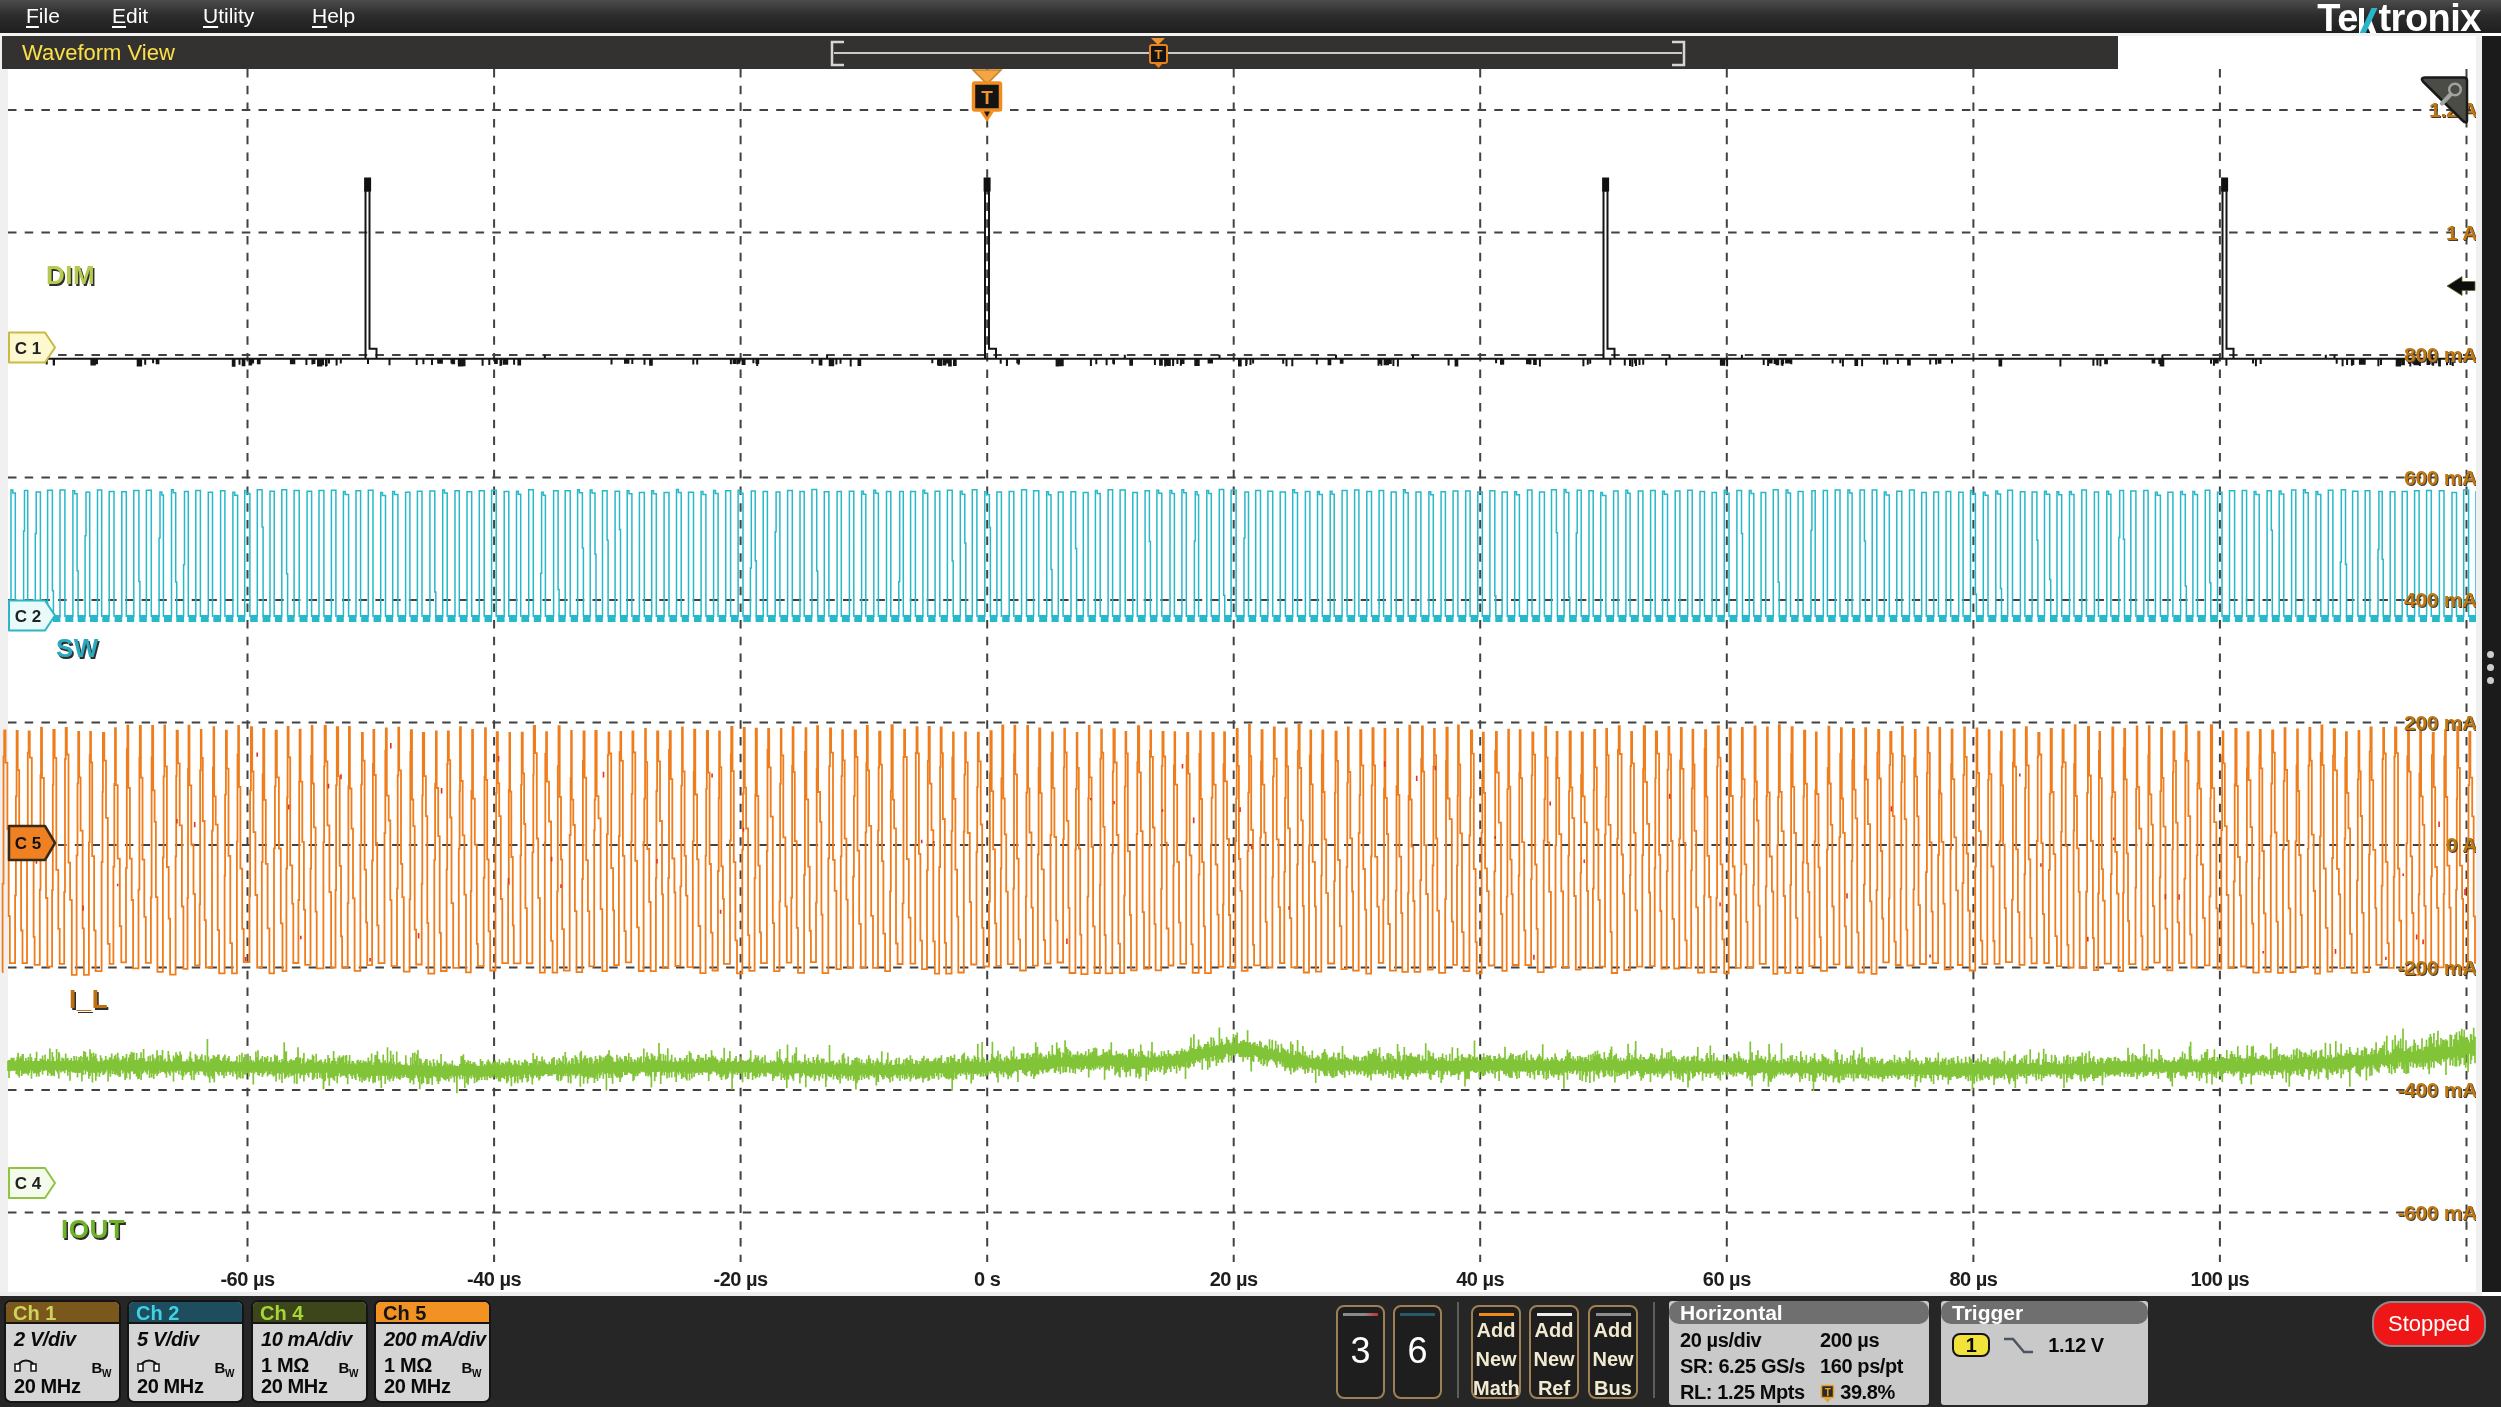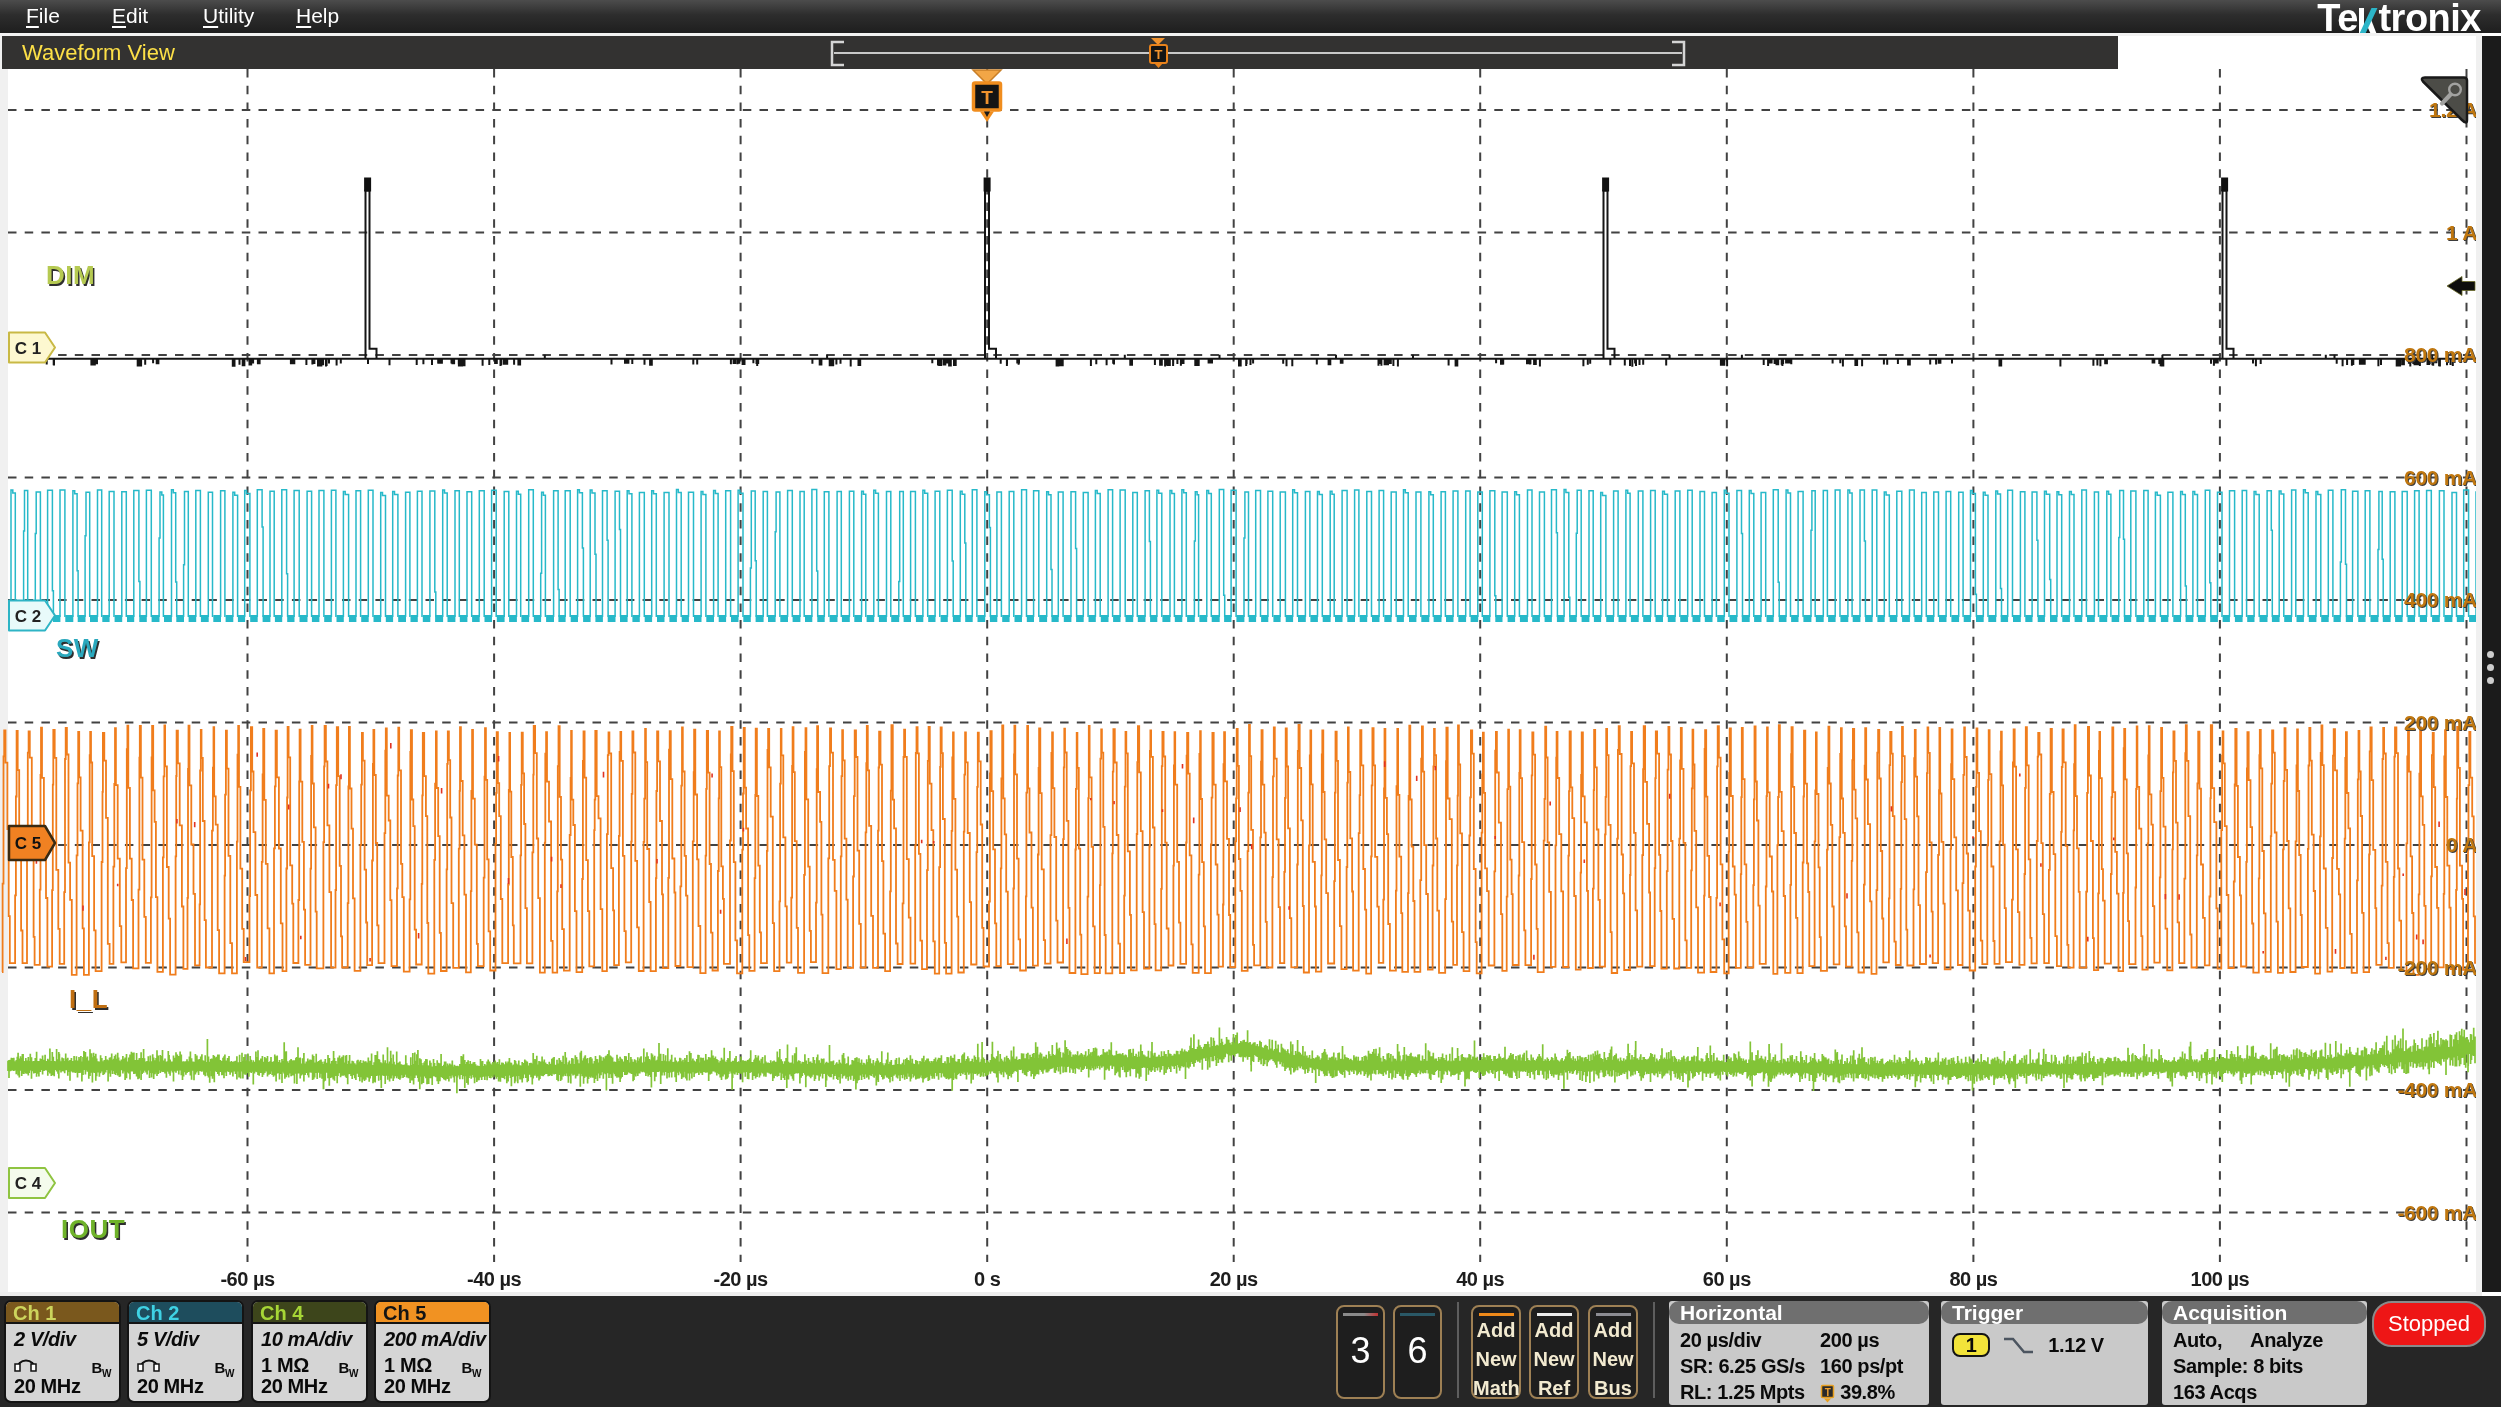--- a/index.html
+++ b/index.html
@@ -39,21 +39,21 @@
 .phead { height:23px; background:#6f6f6f; color:#fff; font-size:21px; font-weight:bold; padding-left:11px; line-height:23px;border-radius:10px; }
 .pbody { font-size:20px; font-weight:bold; color:#0a0a0a; padding:3px 0 0 11px; line-height:26px; letter-spacing:-0.4px; }
 #stopped { position:absolute; left:2372px; top:5px; width:114px; height:46px; background:#ee1616; border:2px solid #8a8a8a; border-radius:20px; color:#ffffff; font-size:22px; font-weight:normal; text-align:center; line-height:42px; }
 </style></head>
 <body>
 <div id="root">
 <div class="abs" id="menubar">
   <span style="left:26px"><u>F</u>ile</span>
   <span style="left:112px"><u>E</u>dit</span>
   <span style="left:203px"><u>U</u>tility</span>
-  <span style="left:296px"><u>H</u>elp</span>
+  <span style="left:312px"><u>H</u>elp</span>
   <div id="logo">Te<span class="k">k<svg width="20" height="26" viewBox="0 0 20 26">
             <rect x="1" y="0" width="5" height="25.5" fill="#fff"></rect>
             <polygon points="8,15.5 13,11.5 18.5,25.5 12.5,25.5" fill="#fff"></polygon>
             <polygon points="13.5,0 19.5,0 7.5,25.5 1.5,25.5" fill="#2cb5c8"></polygon>
           </svg></span>tronix</div>
 </div>
 <div class="abs" id="frame-top"></div>
 <div class="abs" id="leftedge"></div>
 <div class="abs" id="titlebar">
       <span class="t">Waveform View</span>
@@ -240,22 +240,14 @@
   <div class="panel" style="left:1941px;width:207px;height:104px">
     <div class="phead">Trigger</div>
     <div class="pbody" style="padding-top:8px">
       <span style="display:inline-block;width:38px;height:24px;background:#f2e33a;border:2.5px solid #141414;border-radius:8px;text-align:center;line-height:20px;font-size:20px">1</span>
       <svg width="34" height="22" style="vertical-align:-5px;margin-left:7px">
             <path d="M2 4 h9 l11 13 h9" fill="none" stroke="#4c5560" stroke-width="2.5"></path>
           </svg>
       <span style="margin-left:7px">1.12 V</span>
     </div>
   </div>
-  <div class="panel" style="left:2162px;width:205px;height:104px">
-    <div class="phead">Acquisition</div>
-    <div class="pbody">
-      <div>Auto,<span style="margin-left:28px">Analyze</span></div>
-      <div>Sample: 8 bits</div>
-      <div>163 Acqs</div>
-    </div>
-  </div>
   <div id="stopped">Stopped</div>
 </div>
 </div>
 </body></html>

